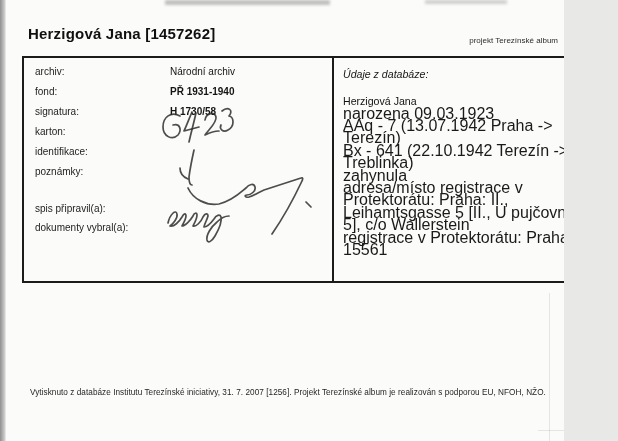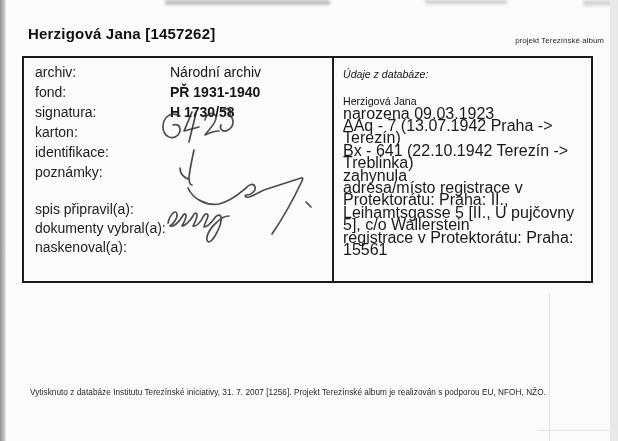--- a/index.html
+++ b/index.html
@@ -1,18 +1,18 @@
 <!DOCTYPE html>
 <html><head>
 <meta charset="utf-8">
 <style>
   html,body{margin:0;padding:0;background:#e8e8e6;}
   .page{
     position:relative;
-    width:610px;height:441px;
+    width:564px;height:441px;
     background:#fbfbf9;
     overflow:hidden;
     font-family:"Liberation Sans","DejaVu Sans",sans-serif;
     color:#161616;
   }
   
   .edge-left{position:absolute;left:0;top:0;width:6px;height:100%;
     background:linear-gradient(90deg,#8f8f8f,#c6c6c6 70%,#efefed);}
   .smudge{position:absolute;filter:blur(1.5px);}
   .smudge.s1{left:165px;top:0;width:165px;height:5px;background:#9e9e9e;opacity:.65;}
@@ -32,21 +32,21 @@
   }
   .card{
     position:absolute;left:22px;top:56px;width:571px;height:227px;
     border:2px solid #1b1b1b;box-sizing:border-box;background:transparent;
   }
   .divider{position:absolute;left:308px;top:0;bottom:0;width:2px;background:#1b1b1b;}
 
   .cell-left{position:absolute;left:0;top:0;width:308px;height:100%;
     padding:7px 0 0 11px;box-sizing:border-box;}
   .row{display:grid;grid-template-columns:135px 1fr;height:20px;
-    font-size:14px;line-height:14px;color:#1d1d1d;}
+    font-size:10px;line-height:14px;color:#1d1d1d;}
   .spacer{height:17px;}
   .row.small{height:19px;}
   .row .val{color:#141414;}
   .val.bold{font-weight:700;}
 
   .cell-right{position:absolute;left:310px;top:4px;right:0;height:100%;
     padding:6px 4px 0 9px;box-sizing:border-box;}
   .db-heading{font-size:10.6px;font-style:italic;line-height:13px;color:#161616;}
   .db-name{font-size:10.6px;font-weight:400;line-height:12.5px;margin-top:14px;color:#111;}
   .db-line{font-size:16px;line-height:12.4px;color:#1a1a1a;}
@@ -106,21 +106,20 @@
       <div class="spacer"></div>
       <div class="row small">
         <span class="lbl">spis připravil(a):</span>
         <span class="val"></span>
       </div>
       <div class="row small">
         <span class="lbl">dokumenty vybral(a):</span>
         <span class="val"></span>
       </div>
       <div class="row small">
-        <span class="lbl">naskenoval(a):</span>
         <span class="val"></span>
       </div>
     </div>
 
     <div class="cell-right">
       <div class="db-heading">Údaje z databáze:</div>
       <div class="db-name">Herzigová Jana</div>
       <div class="db-line">narozena 09.03.1923</div>
       <div class="db-line">AAq - 7 (13.07.1942 Praha -&gt; Terezín)</div>
       <div class="db-line">Bx - 641 (22.10.1942 Terezín -&gt; Treblinka)</div>

